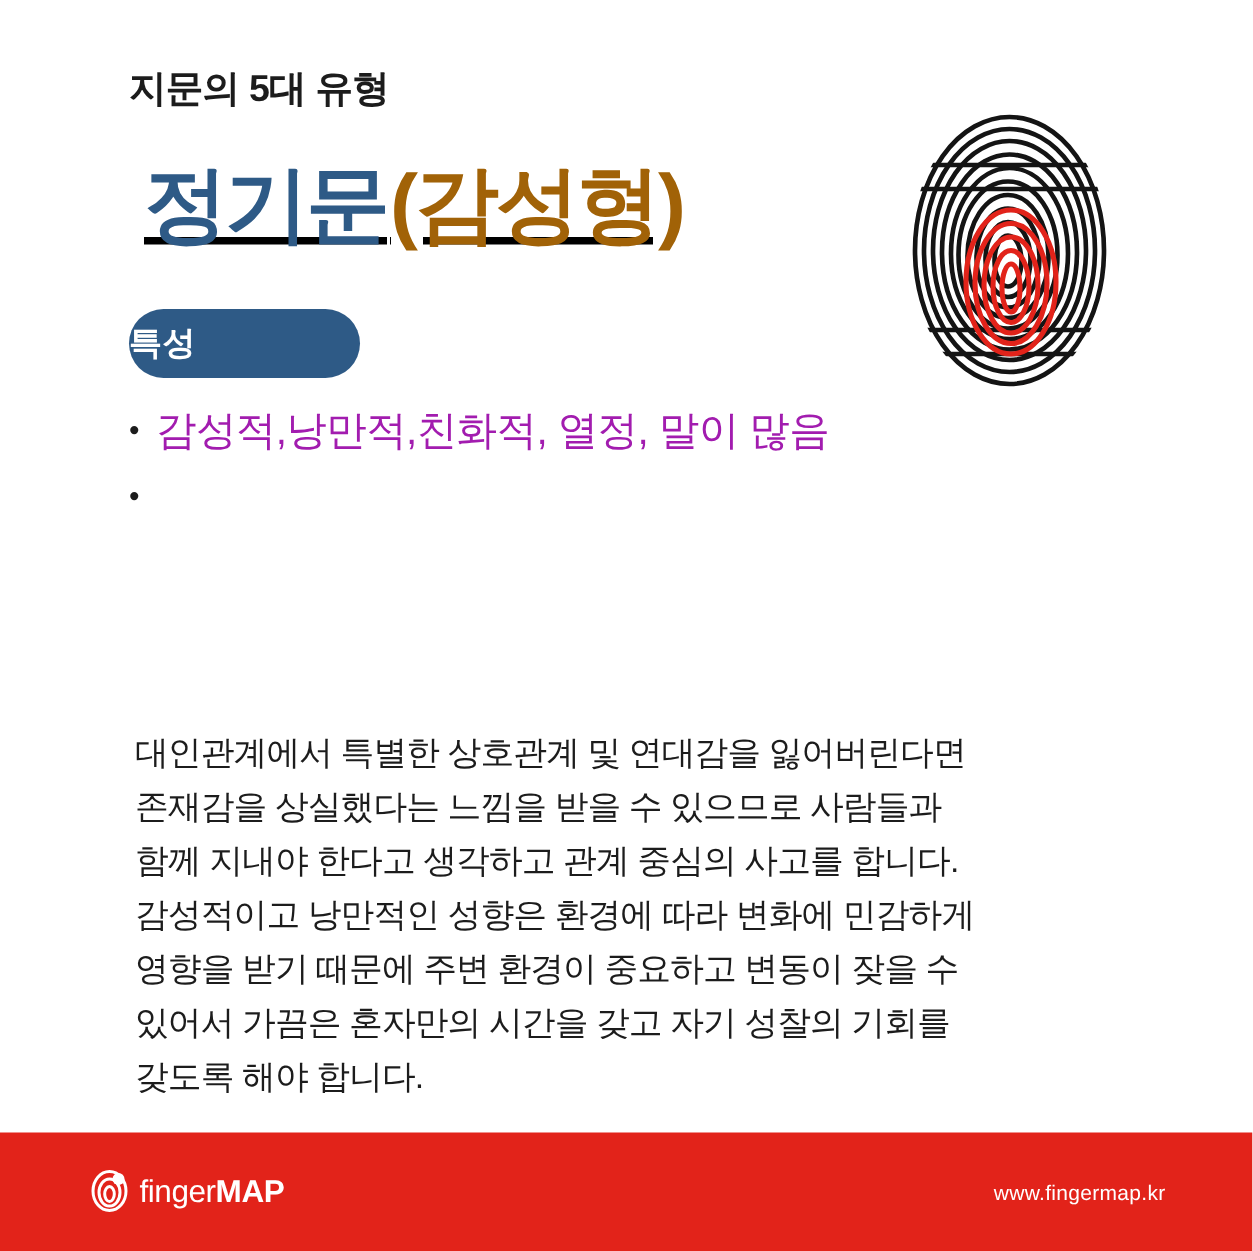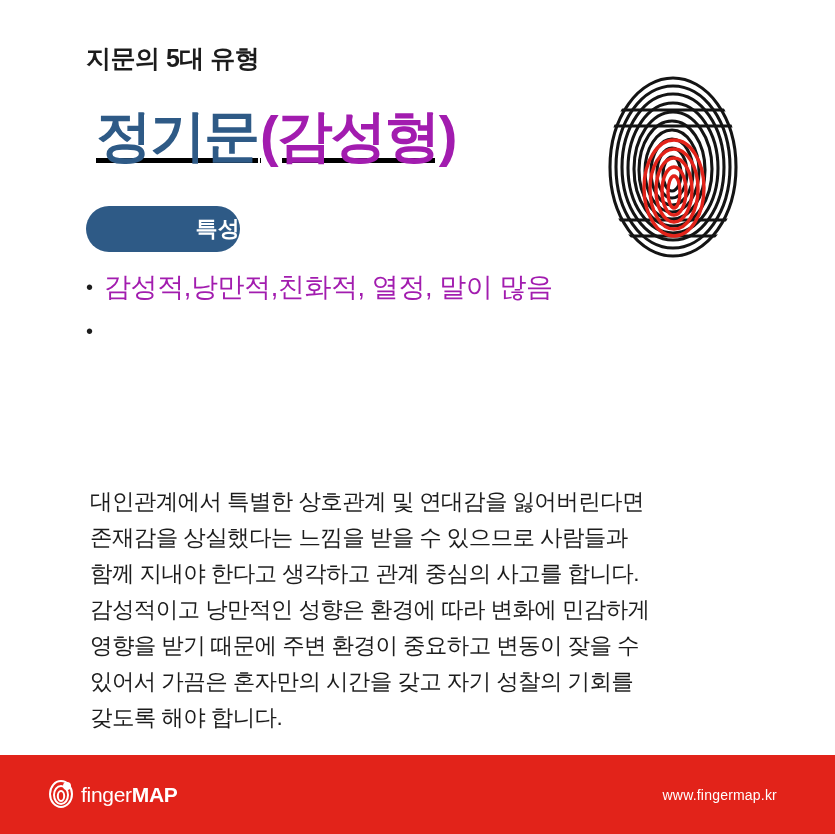--- a/index.html
+++ b/index.html
@@ -45,21 +45,21 @@
   .title-main {
     font-size: 56px;
     font-weight: bold;
     color: #2e5a86;
     letter-spacing: -2px;
     line-height: 1;
   }
   .title-sub {
     font-size: 56px;
     font-weight: bold;
-    color: #a21caf;
+    color: #a16207;
     letter-spacing: -2px;
     line-height: 1;
     margin-left: 2px;
   }
 
   
   .fingerprint {
     position: absolute;
     left: 588px;
     top: 70px;
@@ -69,21 +69,21 @@
 
   
   .pill {
     position: absolute;
     background: #2e5a86;
     color: #ffffff;
     border-radius: 24px;
     height: 46px;
     display: flex;
     align-items: center;
-    justify-content: flex-end;
+    justify-content: flex-start;
     font-size: 22px;
     font-weight: bold;
     letter-spacing: 0.3px;
   }
   .pill-char {
     left: 86px;
     top: 206px;
     width: 154px;
   }
   .pill-key {
@@ -138,21 +138,21 @@
   .footer {
     position: absolute;
     left: 0;
     bottom: 0;
     width: 835px;
     height: 79px;
     background: #e2231a;
   }
   .footer-logo {
     position: absolute;
-    left: 48px;
+    left: 60px;
     top: 50%;
     transform: translateY(-50%);
     display: flex;
     align-items: center;
   }
   .footer-logo-mark {
     width: 26px;
     height: 30px;
     margin-right: 7px;
   }

